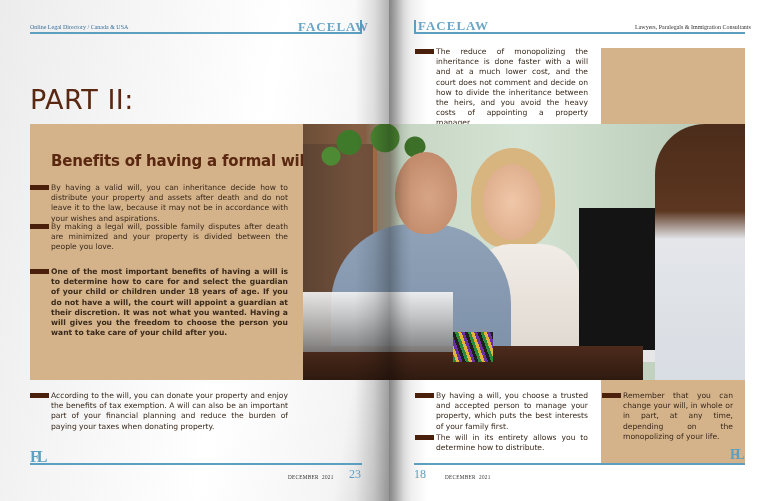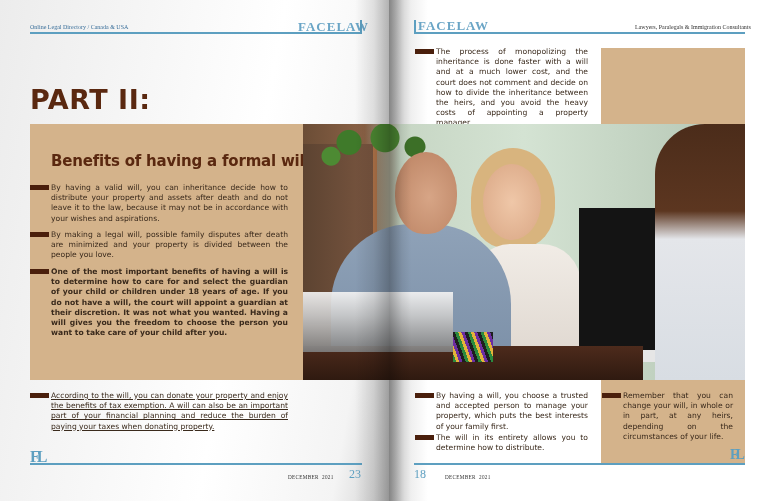--- a/index.html
+++ b/index.html
@@ -13,21 +13,21 @@
     .page-left { left:0; width:389px; background:linear-gradient(100deg,#ececec 0%,#f7f7f7 35%,#ffffff 60%,#f4f4f4 88%,#cfcfcf 100%); }
     .page-right { left:389px; width:389px; background:linear-gradient(90deg,#bdbdbd 0%,#e9e9e9 4%,#ffffff 10%,#ffffff 100%); }
     .gutter-shadow-l { position:absolute; left:355px; top:0; width:34px; height:501px; background:linear-gradient(90deg,rgba(0,0,0,0) 0%,rgba(0,0,0,0.10) 55%,rgba(0,0,0,0.28) 100%); z-index:5; pointer-events:none; }
     .gutter-shadow-r { position:absolute; left:389px; top:0; width:22px; height:501px; background:linear-gradient(90deg,rgba(0,0,0,0.30) 0%,rgba(0,0,0,0.08) 60%,rgba(0,0,0,0) 100%); z-index:5; pointer-events:none; }
 
     .hdr-small { position:absolute; font-family:"Liberation Serif", serif; font-size:6px; color:#3a6f9a; }
     .hdr-brand { position:absolute; font-family:"Liberation Serif", serif; font-weight:bold; font-size:13px; letter-spacing:1px; color:#6aa5c6; }
     .rule { position:absolute; height:2px; background:#5d9fc0; }
     .vbar { position:absolute; width:2px; height:14px; background:#5d9fc0; }
 
-    .part-title { position:absolute; left:30px; top:84px; font-family:"DejaVu Sans", sans-serif; font-weight:bold; font-size:27px; color:#5a2810; letter-spacing:0.5px; }
+    .part-title { position:absolute; left:30px; top:84px; font-family:"DejaVu Sans", sans-serif; font-weight:normal; font-size:27px; color:#5a2810; letter-spacing:0.5px; }
 
     .tan { background:#d4b38b; }
     .tan-box-left { position:absolute; left:30px; top:124px; width:276px; height:256px; }
     .section-heading { position:absolute; left:51px; top:152px; font-family:"DejaVu Sans", sans-serif; font-weight:bold; font-size:15px; color:#5a2810; white-space:nowrap; letter-spacing:-0.2px; }
 
     .bullet { position:absolute; font-family:"DejaVu Sans", sans-serif; font-size:7.6px; line-height:10.2px; color:#3a2a1c; text-align:justify; }
     .bullet .marker { position:absolute; left:-21px; top:2px; width:19px; height:5px; background:#4a1f0c; }
 
     .photo { position:absolute; left:303px; top:124px; width:442px; height:256px; overflow:hidden; background:#c9d8c9; }
     .photo .wall { position:absolute; inset:0; background:linear-gradient(90deg,#6b4d36 0%,#8b6246 14%,#c7d6c4 22%,#d4e3d3 50%,#c7d7c6 70%,#b4c5b3 100%); }
@@ -64,29 +64,29 @@
 
     <div class="part-title">PART II:</div>
 
     <div class="tan tan-box-left"></div>
     <div class="section-heading">Benefits of having a formal will:</div>
 
     <div class="bullet" style="left:51px;top:183px;width:237px;">
       <span class="marker"></span>
       <span>By having a valid will, you can inheritance decide how to distribute your property and assets after death and do not leave it to the law, because it may not be in accordance with your wishes and aspirations.</span>
     </div>
-    <div class="bullet" style="left:51px;top:230px;width:237px;">
+    <div class="bullet" style="left:51px;top:222px;width:237px;">
       <span class="marker"></span>
       <span>By making a legal will, possible family disputes after death are minimized and your property is divided between the people you love.</span>
     </div>
     <div class="bullet" style="left:51px;top:267px;width:237px;font-weight:bold;">
       <span class="marker"></span>
       <span>One of the most important benefits of having a will is to determine how to care for and select the guardian of your child or children under 18 years of age. If you do not have a will, the court will appoint a guardian at their discretion. It was not what you wanted. Having a will gives you the freedom to choose the person you want to take care of your child after you.</span>
     </div>
-    <div class="bullet" style="left:51px;top:391px;width:237px;text-decoration:underline;">
+    <div class="bullet" style="left:51px;top:391px;width:237px;">
       <span class="marker"></span>
       <span>According to the will, you can donate your property and enjoy the benefits of tax exemption. A will can also be an important part of your financial planning and reduce the burden of paying your taxes when donating property.</span>
     </div>
 
     <div class="logo-el" style="left:30px;top:448px;">FL</div>
     <div class="rule" style="left:30px;top:463px;width:332px;"></div>
     <span class="footer-date" style="left:288px;top:474px;">DECEMBER</span>
     <span class="footer-date" style="left:322px;top:474px;">2021</span>
     <span class="footer-num" style="left:349px;top:467px;">23</span>
   </div>
@@ -94,21 +94,21 @@
   <div class="page page-right">
     <div class="vbar" style="left:25px;top:20px;"></div>
     <span class="hdr-brand" style="left:29px;top:18px;">FACELAW</span>
     <span class="hdr-small" style="left:246px;top:24px;color:#333;">Lawyers, Paralegals &amp; Immigration Consultants</span>
     <div class="rule" style="left:25px;top:32px;width:331px;"></div>
   </div>
 
   <div class="tan tan-box-right-top"></div>
   <div class="bullet" style="left:436px;top:47px;width:152px;">
     <span class="marker"></span>
-    <span>The process of monopolizing the inheritance is done faster with a will and at a much lower cost, and the court does not comment and decide on how to divide the inheritance between the heirs, and you avoid the heavy costs of appointing a property manager.</span>
+    <span>The reduce of monopolizing the inheritance is done faster with a will and at a much lower cost, and the court does not comment and decide on how to divide the inheritance between the heirs, and you avoid the heavy costs of appointing a property manager.</span>
   </div>
 
   <div class="photo">
     <div class="wall"></div>
     <div class="cabinet"></div>
     <div class="plant"></div>
     <div class="woman-hair"></div>
     <div class="woman-body"></div>
     <div class="woman-face"></div>
     <div class="man-body"></div>
@@ -125,21 +125,21 @@
   <div class="bullet" style="left:436px;top:433px;width:152px;">
     <span class="marker"></span>
     <span>The will in its entirety allows you to determine how to distribute.</span>
   </div>
   <div class="bullet" style="left:436px;top:391px;width:152px;">
     <span class="marker"></span>
     <span>By having a will, you choose a trusted and accepted person to manage your property, which puts the best interests of your family first.</span>
   </div>
   <div class="bullet" style="left:623px;top:391px;width:110px;">
     <span class="marker"></span>
-    <span>Remember that you can change your will, in whole or in part, at any heirs, depending on the circumstances of your life.</span>
+    <span>Remember that you can change your will, in whole or in part, at any time, depending on the monopolizing of your life.</span>
   </div>
 
   <div class="logo-el" style="left:730px;top:447px;font-size:14px;">FL</div>
   <div class="rule" style="left:414px;top:463px;width:331px;"></div>
   <span class="footer-num" style="left:414px;top:467px;">18</span>
   <span class="footer-date" style="left:445px;top:474px;">DECEMBER</span>
   <span class="footer-date" style="left:479px;top:474px;">2021</span>
 
   <div class="gutter-shadow-l"></div>
   <div class="gutter-shadow-r"></div>

